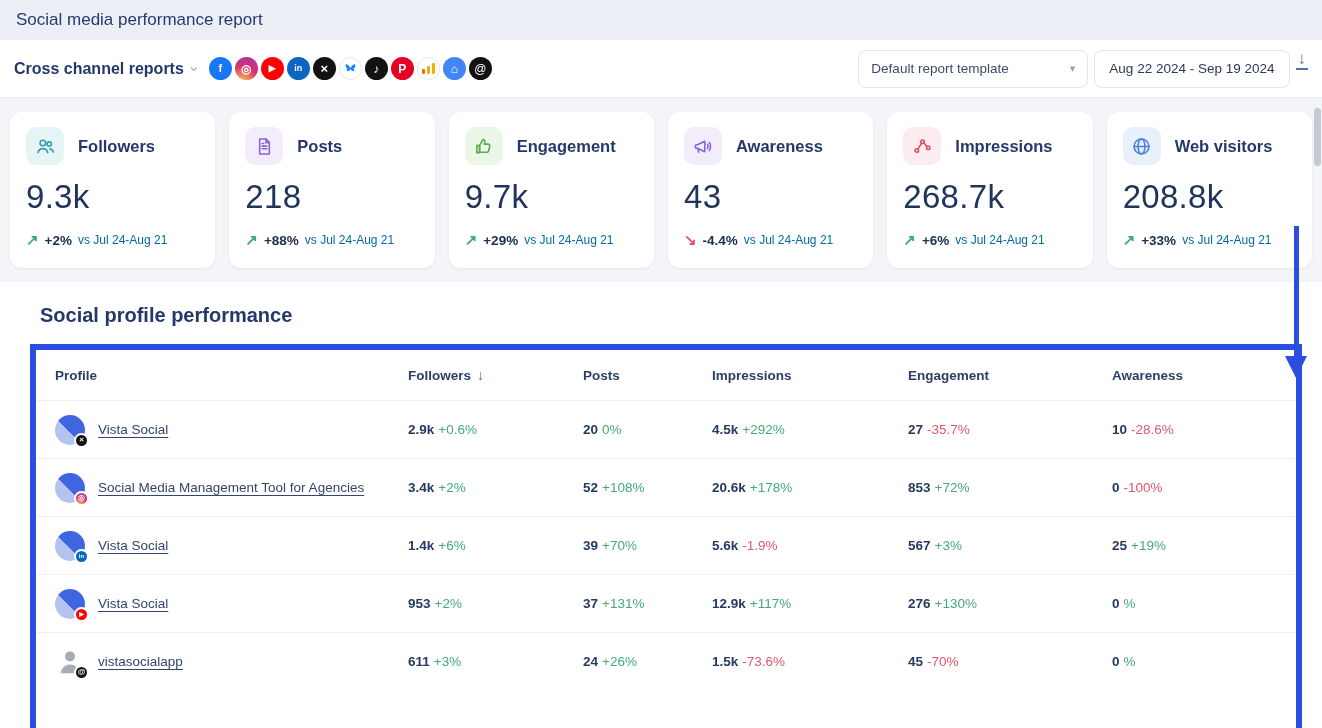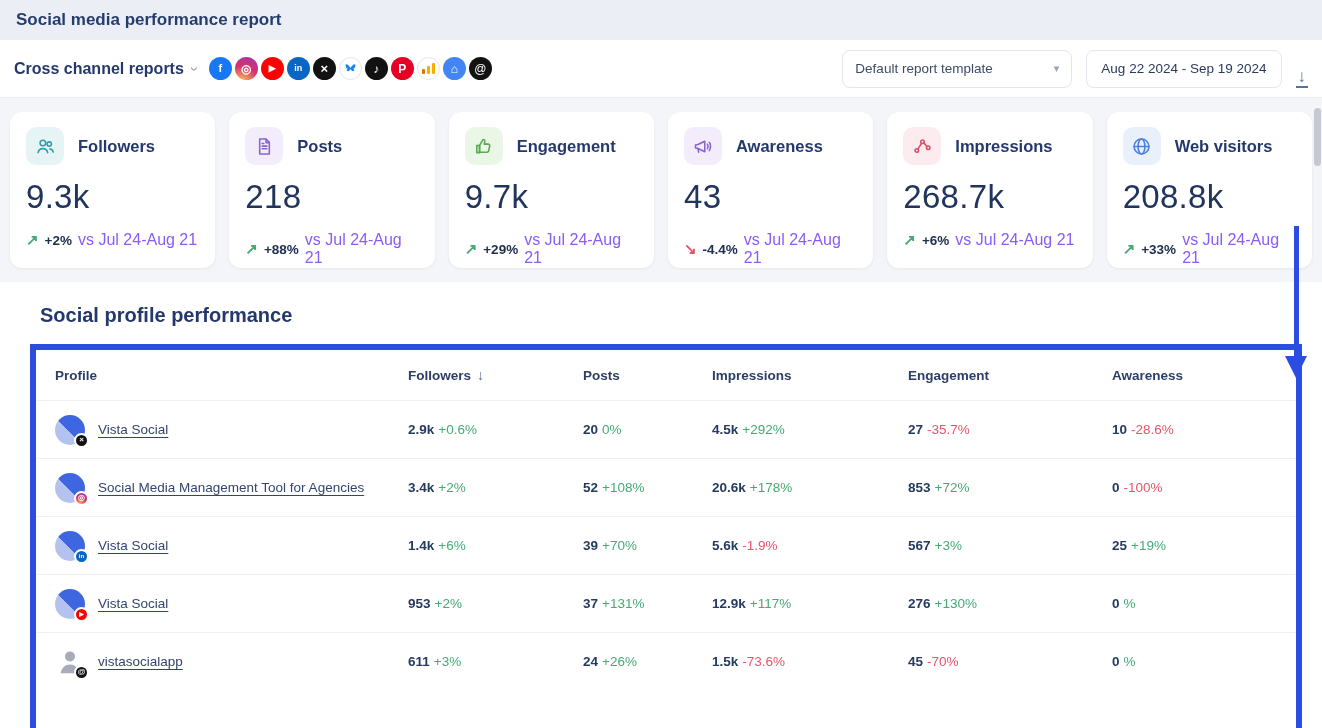--- a/index.html
+++ b/index.html
@@ -1,21 +1,21 @@
 <!DOCTYPE html>
 <html><head>
 <meta charset="utf-8">
 <style>
   * { margin:0; padding:0; box-sizing:border-box; }
   html,body { width:1322px; height:728px; overflow:hidden;
     font-family:"Liberation Sans", sans-serif; background:#f4f5f9; position:relative; }
 
   
   .titlebar { height:40px; background:#eceef6; display:flex; align-items:center; padding:0 16px; }
-  .titlebar .page-title { font-size:17px; font-weight:700; color:#253c6e;text-align:center; }
+  .titlebar .page-title { font-size:17px; font-weight:400; color:#253c6e;text-align:center; }
 
   
   .toolbar { height:58px; background:#fff; display:flex; align-items:center; padding:0 14px; border-bottom:1px solid #eceef4; }
   .nav-label { font-size:16px; font-weight:700; color:#24386b; cursor:pointer; display:flex; gap:8px;}
   .nav-chev { color:#8e97ab; font-size:15px; display:inline-block; transform:rotate(90deg); font-weight:400; }
   .channels { display:flex; align-items:center; gap:3px; margin-left:12px; }
   .chip { width:23px; height:23px; border-radius:50%; display:flex; align-items:center; justify-content:center;
           color:#fff; font-size:11px; font-weight:700; cursor:pointer; flex:0 0 auto; line-height:1; }
   .ch-facebook{background:#1877F2;}
   .ch-instagram{background:radial-gradient(circle at 30% 110%,#fdcb52,#d6316e 55%,#9b36b7); font-size:12px;}
@@ -26,21 +26,21 @@
   .ch-tiktok{background:#121212; font-size:12px;}
   .ch-pinterest{background:#E60023; font-size:12px;}
   .ch-analytics{background:#fff; border:1px solid #e3e6ee; align-items:flex-end; padding-bottom:5px;}
   .ch-analytics i{display:inline-block; width:3px; margin:0 1px; border-radius:1px; background:#f9ab00;}
   .ch-analytics i:nth-child(1){height:5px; background:#e37400;}
   .ch-analytics i:nth-child(2){height:8px;}
   .ch-analytics i:nth-child(3){height:11px;}
   .ch-gbp{background:#4285F4; font-size:12px;}
   .ch-threads{background:#121212; font-size:12px; font-weight:400;}
 
-  .toolbar-right { margin-left:auto; display:flex; align-items:flex-end; gap:14px; }
+  .toolbar-right { margin-left:auto; display:flex; align-items:flex-start; gap:6px; }
   .select-box { width:230px; height:38px; border:1px solid #e2e5ee; border-radius:8px; background:#fff;
     display:flex; align-items:center; padding:0 12px; cursor:pointer; }
   .select-box .sel-text { font-size:13.5px; color:#3d4b66; }
   .select-box .sel-chev { margin-left:auto; color:#9aa2b3; font-size:11px; }
   .date-box { height:38px; border:1px solid #e2e5ee; border-radius:8px; background:#fff;
     display:flex; align-items:center; padding:0 14px; font-size:13.5px; color:#2c3a57; cursor:pointer; white-space:nowrap;}
   .dl-btn { color:#54749e; font-size:17px; font-weight:700; border-bottom:2.5px solid #54749e;
     line-height:1; padding:0 2px 1px; cursor:pointer; }
 
   
@@ -50,21 +50,21 @@
   .card-head { display:flex; align-items:center; gap:14px; }
   .card-ic { width:38px; height:38px; border-radius:10px; display:flex; align-items:center; justify-content:center; }
   .card-ic svg { width:21px; height:21px; }
   .card-label { font-size:16.5px; font-weight:700; color:#24386b; }
   .card-value { margin-top:13px; font-size:33px; font-weight:400; color:#21345c; letter-spacing:.3px;}
   .card-trend { margin-top:15px; display:flex; align-items:center; gap:6px; }
   .trend-arrow { font-size:15px; font-weight:700; }
   .trend-arrow.up { color:#43ab76; }
   .trend-arrow.down { color:#e4556a; }
   .trend-pct { font-size:13.5px; font-weight:700; color:#20304f; }
-  .trend-vs { font-size:16px; color:#8b5cf6; }
+  .trend-vs { font-size:12px; color:#0369a1; }
 
   
   .panel { background:#fff; margin-top:14px; height:448px; }
   .section-title { padding:22px 0 0 40px; font-size:20px; font-weight:700; color:#24386b; }
   .section-sub { padding:9px 0 0 40px; font-size:13.5px; color:#8d95a7; }
 
   
   .table-wrap { margin:17px 20px 0 30px; border:6px solid #2c4de2; background:#fff; height:444px; overflow:hidden; }
   .thead, .trow { display:grid; grid-template-columns:353px 175px 129px 196px 204px 1fr;
     align-items:center; padding-left:19px; }

